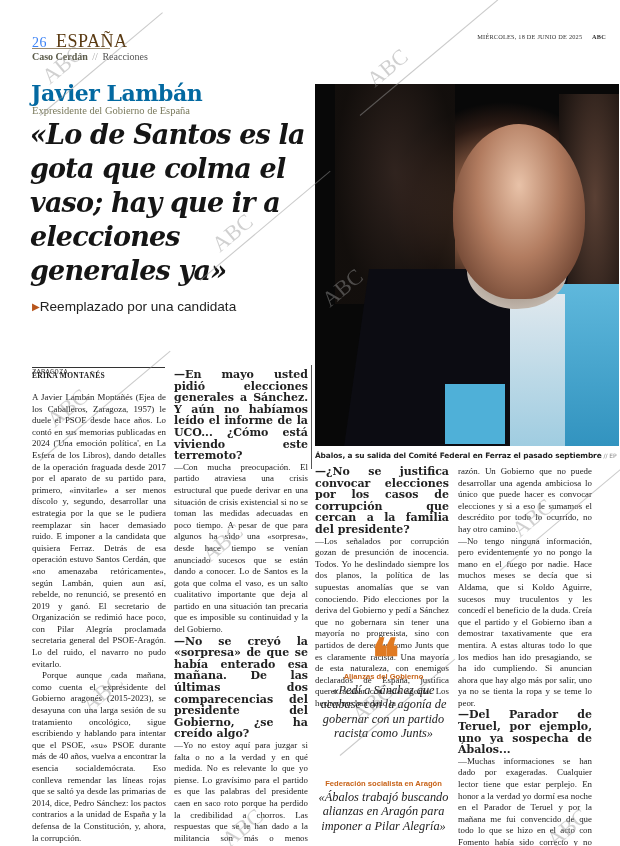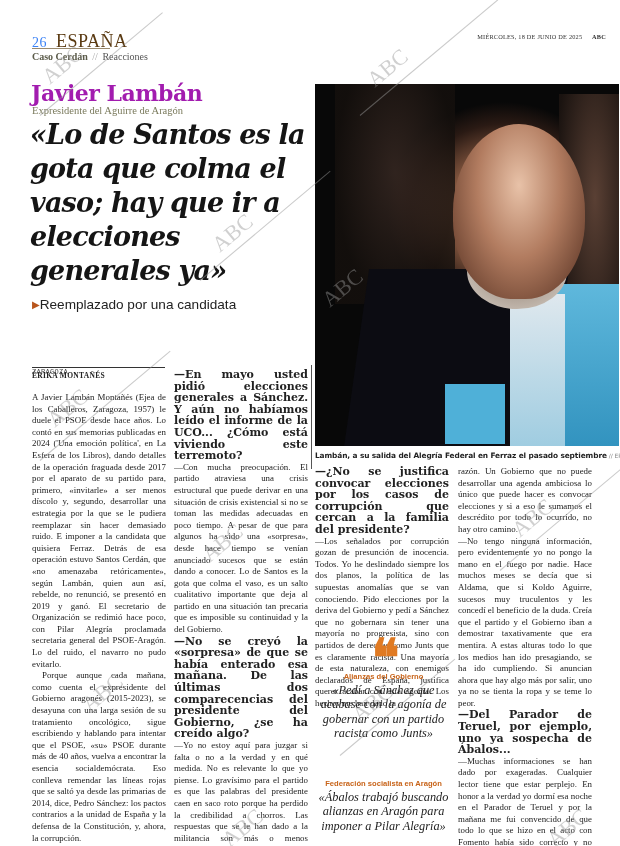--- a/index.html
+++ b/index.html
@@ -10,26 +10,26 @@
   .page-num { font-family: "Liberation Serif", serif; font-size: 14px; color: #3b82f6; letter-spacing: 0.5px; }
   .section { font-family: "Liberation Serif", serif; font-size: 18px; color: #5a3a12; margin-left: 4px; letter-spacing: 0.5px; }
   .header-rule { position: absolute; left: 32px; top: 48px; width: 78px; border-top: 1px solid #9a8a6e; }
   .kicker { position: absolute; left: 32px; top: 51px; font-size: 10px; color: #555; font-family: "Liberation Serif", serif; white-space: nowrap; }
   .kicker b { color: #5b5b4a; font-weight: bold; }
   .kicker .sep { color: #aaa; margin: 0 2px; }
 
   .header-right { position: absolute; right: 14px; top: 33px; font-size: 6.3px; color: #333; font-family: "Liberation Serif", serif; letter-spacing: 0.2px; white-space: nowrap; }
   .header-right .abc { margin-left: 8px; font-weight: bold; }
 
-  .person-name { position: absolute; left: 31px; top: 80px; font-family: "DejaVu Serif", serif; font-weight: bold; font-size: 22px; color: #a21caf; letter-spacing: -0.5px; text-align: center; }
+  .person-name { position: absolute; left: 31px; top: 80px; font-family: "DejaVu Serif", serif; font-weight: bold; font-size: 22px; color: #0369a1; letter-spacing: -0.5px; text-align: center; }
   .person-role { position: absolute; left: 32px; top: 105px; font-family: "Liberation Serif", serif; font-size: 10.5px; color: #7a7a5c; }
 
   .headline { position: absolute; left: 30px; top: 118px; width: 285px; font-family: "DejaVu Serif", serif; font-style: italic; font-weight: bold; font-size: 27px; line-height: 34px; color: #151515; letter-spacing: -0.8px; }
 
-  .standfirst { position: absolute; left: 32px; top: 294px; width: 285px; font-family: "Liberation Sans", sans-serif; font-size: 13.6px; line-height: 21px; color: #222; }
+  .standfirst { position: absolute; left: 32px; top: 294px; width: 285px; font-family: "Liberation Sans", sans-serif; font-size: 13.6px; line-height: 26px; color: #222; }
   .standfirst .tri { color: #b8551c; font-size: 10px; vertical-align: 1px; }
   .standfirst .indent { padding-left: 9px; display: block; }
 
   .byline-rule { position: absolute; left: 32px; top: 367px; width: 133px; border-top: 1px solid #333; }
   .byline { position: absolute; left: 32px; top: 371px; font-family: "Liberation Serif", serif; font-size: 7.5px; font-weight: bold; color: #222; letter-spacing: 0.3px; }
   .dateline { position: absolute; left: 32px; top: 368px; font-family: Liberation Mono, monospace; font-size: 7px; color: #444; letter-spacing: 0.3px; }
 
   .col { position: absolute; font-family: "Liberation Serif", serif; font-size: 8.9px; line-height: 11.6px; color: #222; text-align: justify; hyphens: manual; }
   .col p { margin: 0; }
   .col p.ind { text-indent: 10px; }
@@ -76,21 +76,21 @@
   <b>Caso Cerdán</b>
   <span class="sep">//</span>
   <span>Reacciones</span>
 </div>
 <div class="header-right">
   <span>MIÉRCOLES, 18 DE JUNIO DE 2025</span>
   <span class="abc">ABC</span>
 </div>
 
 <div class="person-name">Javier Lambán</div>
-<div class="person-role">Expresidente del Aguirre de Aragón</div>
+<div class="person-role">Expresidente del Gobierno de España</div>
 <h1 class="headline">«Lo de Santos es la gota que colma el vaso; hay que ir a elecciones generales ya»</h1>
 
 <div class="standfirst">
   <span class="tri">▶</span><span>Reemplazado por una candidata</span>
 </div>
 
 <div class="byline-rule"></div>
 <div class="byline">ÉRIKA MONTAÑÉS</div>
 <div class="dateline">ZARAGOZA</div>
 
@@ -98,21 +98,21 @@
   <div class="bg-person-l"></div>
   <div class="bg-person-r"></div>
   <div class="jacket-dark"></div>
   <div class="jacket-blue"></div>
   <div class="shirt"></div>
   <div class="lapel"></div>
   <div class="beard"></div>
   <div class="head"></div>
 </div>
 <div class="caption">
-  <span>Lambán, a su salida del Alegría Federal en Ferraz el pasado septiembre</span><span class="credit">// EP</span>
+  <span>Ábalos, a su salida del Comité Federal en Ferraz el pasado septiembre</span><span class="credit">// EP</span>
 </div>
 
 <div class="col col1">
   <p>A Javier Lambán Montañés (Ejea de los Caballeros, Zaragoza, 1957) le duele el PSOE desde hace años. Lo contó en sus memorias publicadas en 2024 ('Una emoción política', en La Esfera de los Libros), dando detalles de la operación fraguada desde 2017 por el aparato de su partido para, primero, «invitarle» a ser menos díscolo y, segundo, desarrollar una estrategia por la que se le pudiera reemplazar sin hacer demasiado ruido. E imponer a la candidata que quisiera Ferraz. Detrás de esa operación estuvo Santos Cerdán, que «no amenazaba retóricamente», según Lambán, quien aun así, rebelde, no renunció, se presentó en 2019 y ganó. El secretario de Organización se redimió hace poco, con Pilar Alegría proclamada secretaria general del PSOE-Aragón. Lo del ruido, el navarro no pudo evitarlo.</p>
   <p class="ind">Porque aunque cada mañana, como cuenta el expresidente del Gobierno aragonés (2015-2023), se desayuna con una larga sesión de su tratamiento oncológico, sigue escribiendo y hablando para intentar que el PSOE, «su» PSOE durante más de 40 años, vuelva a encontrar la esencia socialdemócrata. Eso conlleva remendar las líneas rojas que se saltó ya desde las primarias de 2014, dice, Pedro Sánchez: los pactos contrarios a la unidad de España y la defensa de la Constitución, y, ahora, la corrupción.</p>
   <p class="ind">La voz más sólida dentro de la «disidencia» antisanchista, retirado desde enero de la primera línea, ha visto cómo los acontecimientos precipitan a este PSOE al abismo y cómo han acabado por darle la razón a algunas de las cosas que vislumbró. Y la sensación que queda es un regusto amargo sin advertir el final. «Me sorprende pero la militancia sigue estando con el presidente del Gobierno», asegura el expolítico que nunca se jubila del todo.</p>
 </div>
 
 <div class="col-divider"></div>
 

